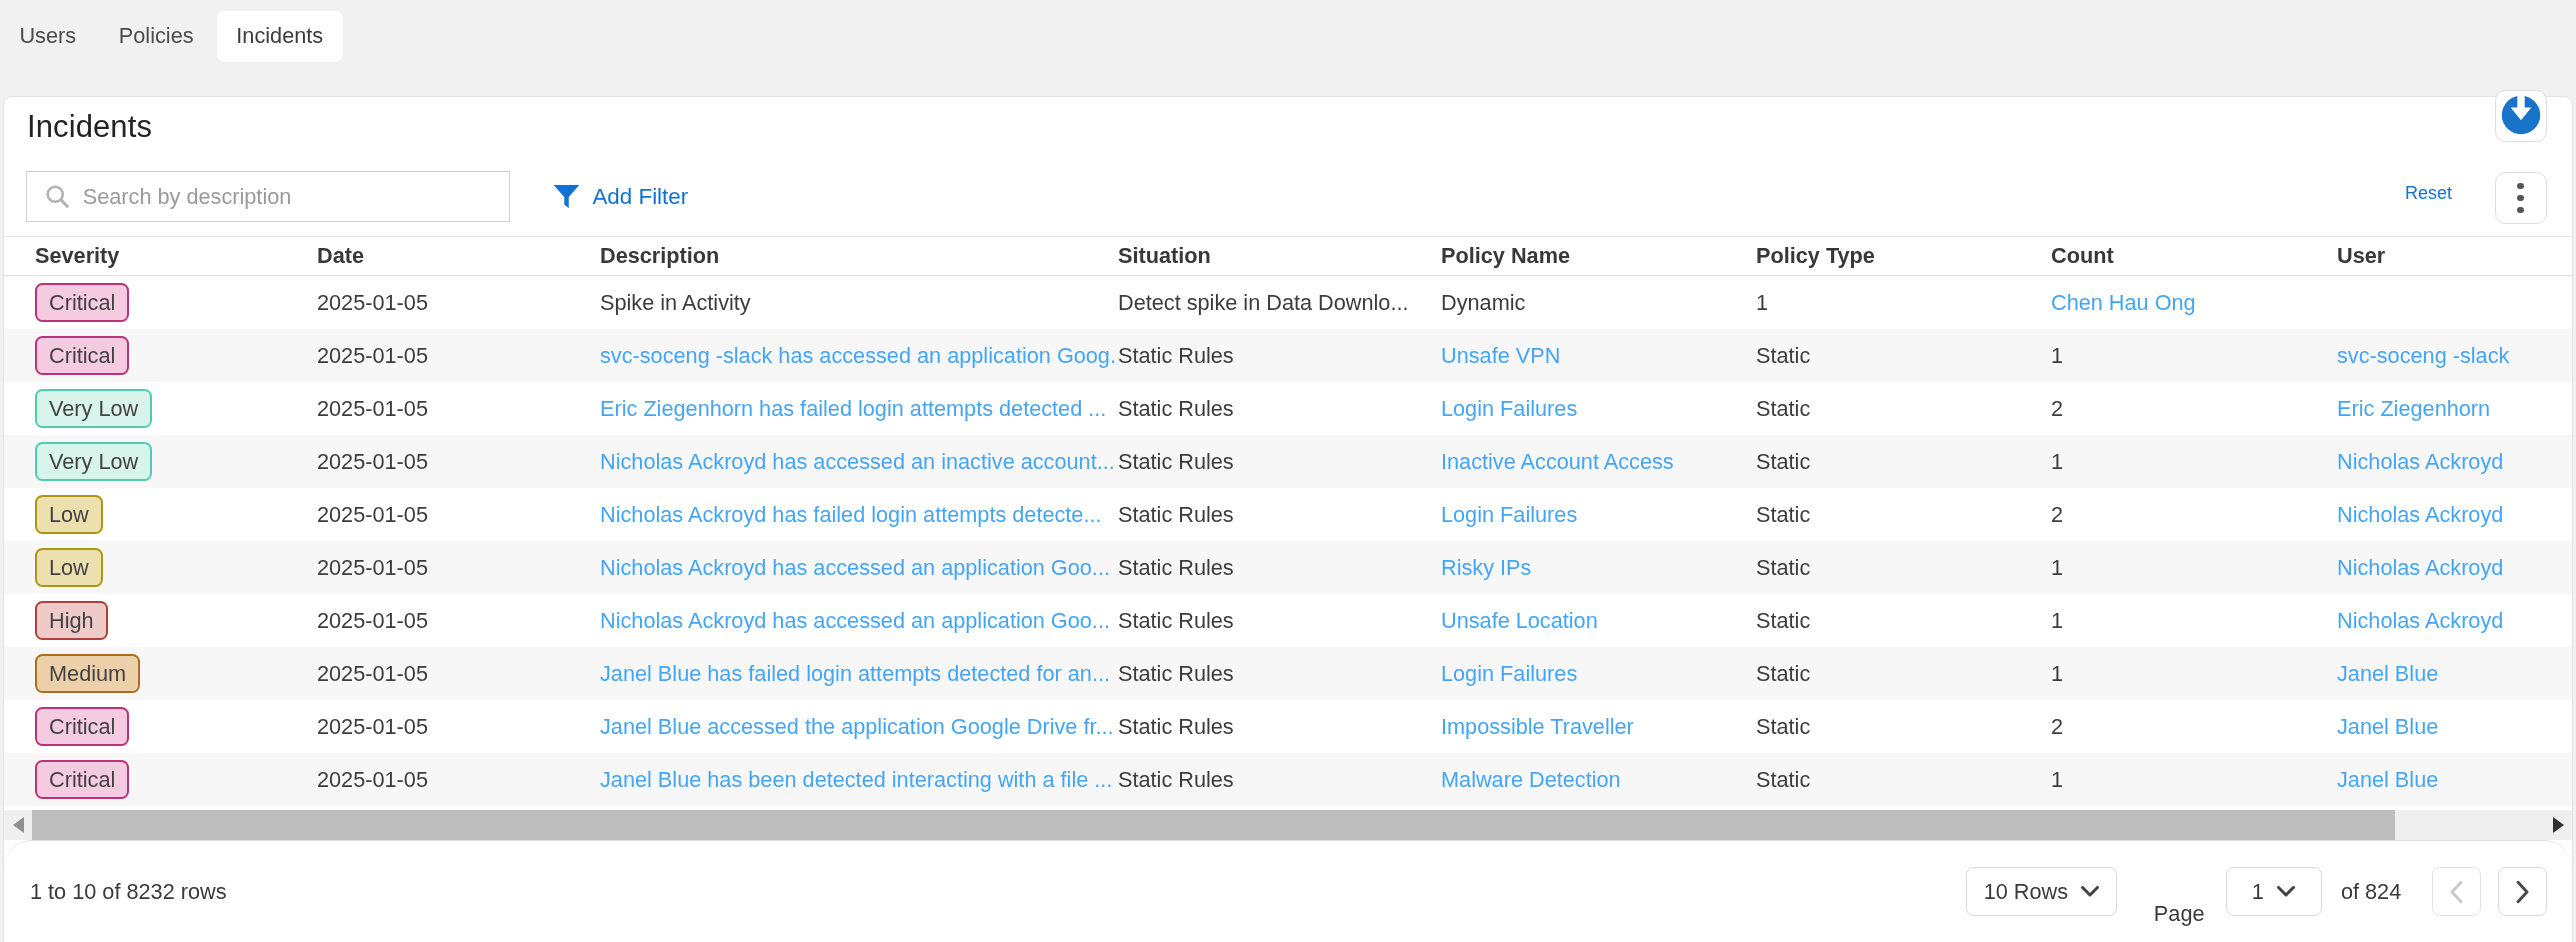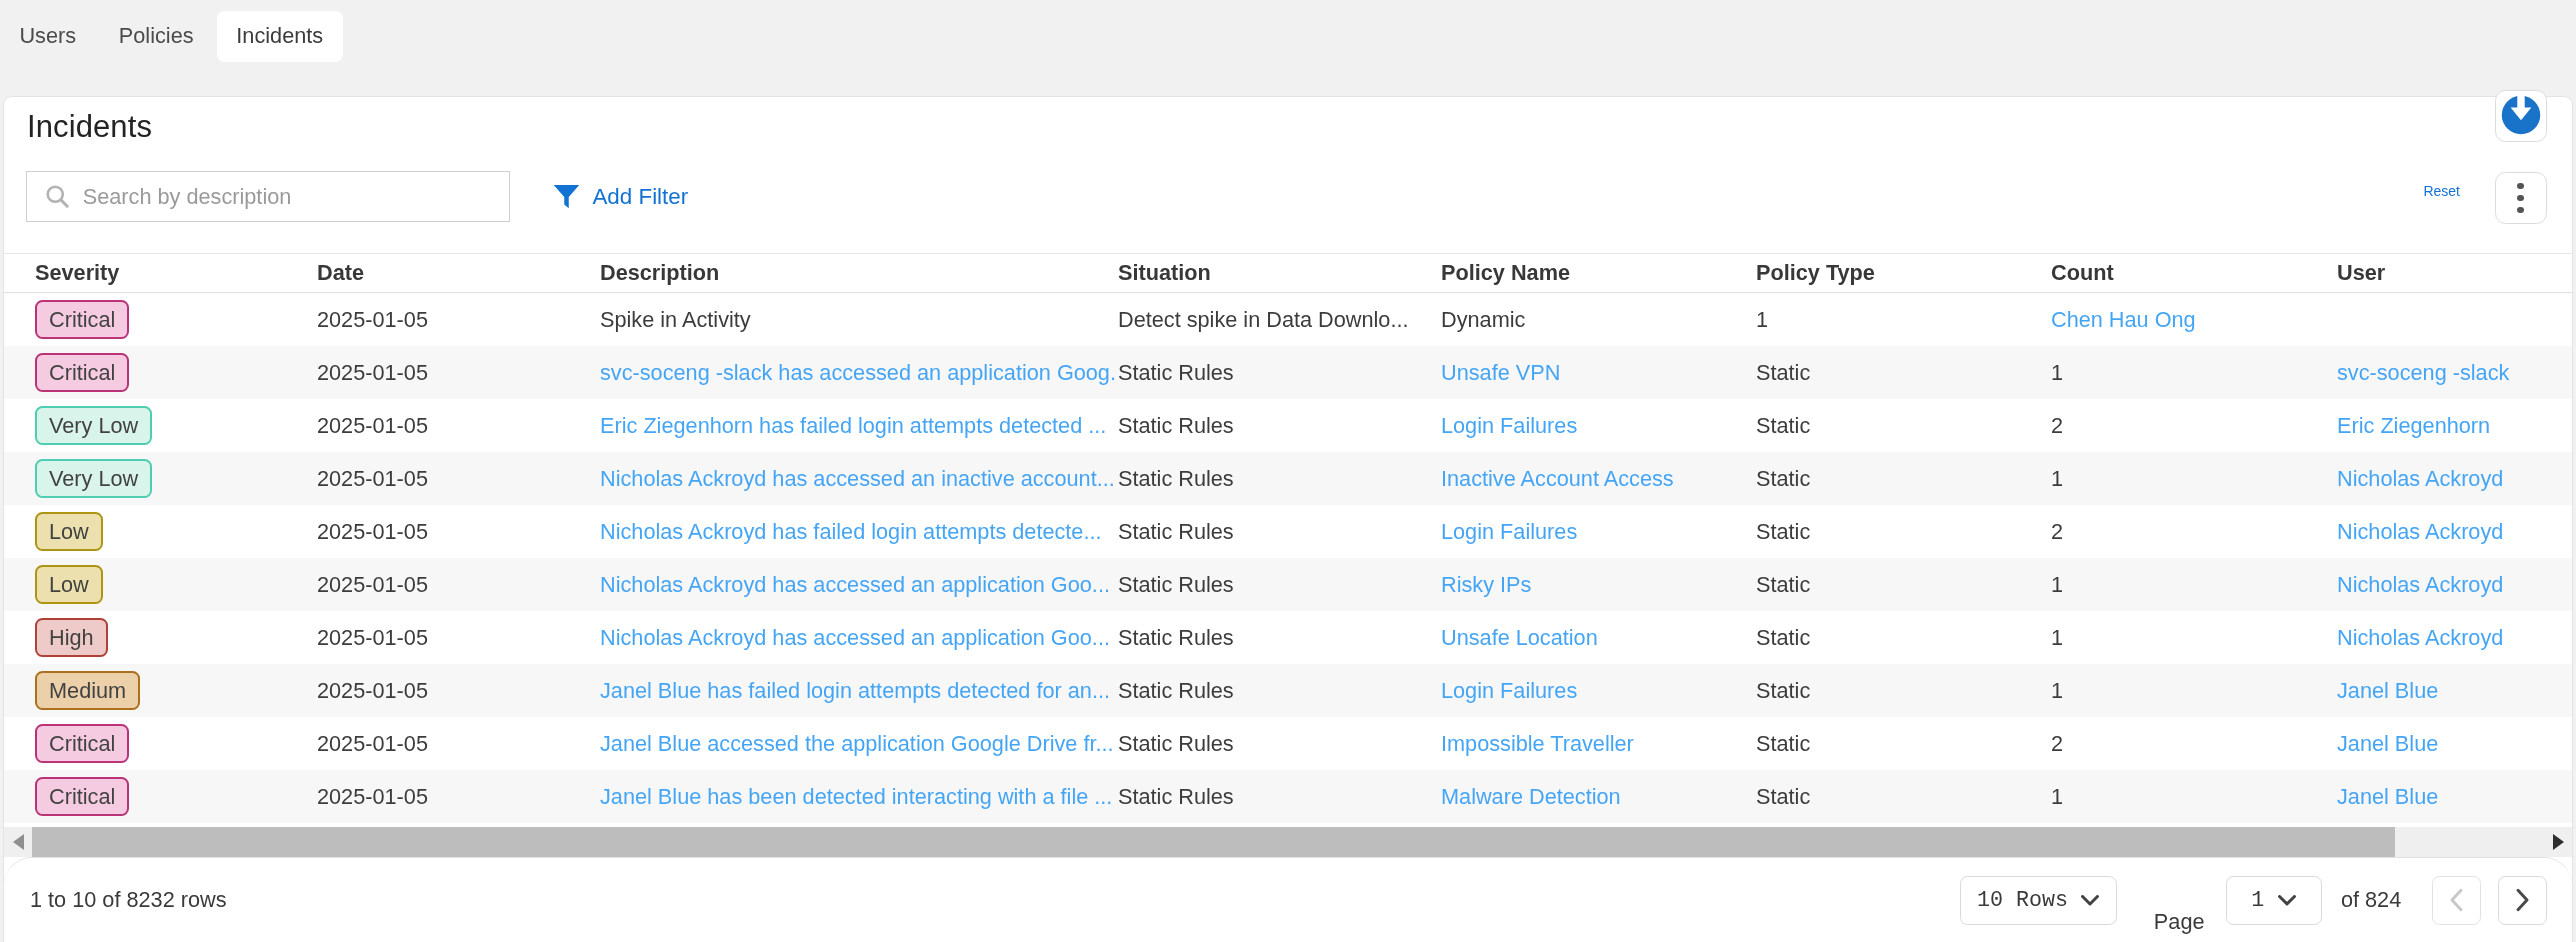--- a/index.html
+++ b/index.html
@@ -28,21 +28,21 @@
     position:absolute; right:25.4px; width:52px; height:52px;
     background:#fff; border:1.5px solid #dcdcdc; border-radius:10.5px;
     display:flex; align-items:center; justify-content:center; cursor:pointer;
   }
   .btn-download { top:-6.7px; }
   .btn-kebab { top:75px; }
   .kebab-dots { display:flex; flex-direction:column; gap:5.2px; }
   .kebab-dots i { width:6.7px; height:6.7px; border-radius:50%; background:#555; }
 
   .reset-link {
-    position:absolute; top:86px; right:112px; font-size:14px;
+    position:absolute; top:86px; right:120px; font-size:18px;
     color:var(--action-blue); cursor:pointer;
   }
 
   
   .toolbar { height:51px; margin:0 27px 0 22.4px; display:flex; align-items:center; }
   .search-box {
     width:484px; height:51px; border:1.5px solid #cfcfcf; border-radius:0;
     display:flex; align-items:center; background:#fff;
   }
   .search-box svg { margin:0 12px 0 16.4px; flex:none; }
@@ -50,21 +50,21 @@
     border:none; outline:none; flex:1; font-size:21.7px;
     font-family:inherit; color:#3c3c3c; background:transparent;
   }
   .search-box input::placeholder { color:#9a9a9a; }
   .add-filter { display:flex; align-items:center; gap:12px; margin-left:43px; cursor:pointer; }
   .add-filter span { font-size:22.4px; color:var(--action-blue); }
 
   
   .grid-cols { display:grid; grid-template-columns:313px 283px 518px 323px 315px 295px 286px 1fr; }
   .thead {
-    margin-top:31px; height:40px; align-items:center;
+    margin-top:14px; height:40px; align-items:center;
     border-top:1.5px solid #e6e6e6; border-bottom:1.5px solid #dedede;
     font-weight:700; font-size:21.7px; color:#383838;
   }
   .cell { padding-right:15px; white-space:nowrap; overflow:hidden; }
   .c-sev { padding-left:31px; }
   .trow { height:53px; align-items:center; font-size:21.7px; color:#3c3c3c; background:#ffffff; }
   .trow.alt { background:#f7f7f7; }
 
   .badge {
     display:inline-block; font-size:21.7px; color:#424242;
@@ -87,21 +87,21 @@
 
   
   .tfoot {
     flex:1; border-top:1.5px solid #e2e2e2; background:#fff;
     display:flex; align-items:center; padding:0 25.4px 0 26px; font-size:21.7px; color:#3a3a3a;border-radius:28px;
   }
   .range-summary { flex:none; }
   .pager { margin-left:auto; display:flex; align-items:center; }
   .select {
     height:49px; border:1.5px solid #d9d9d9; border-radius:7.5px; background:#fff;
-    display:flex; align-items:center; gap:13.4px; padding:0 16.4px; cursor:pointer; color:#3a3a3a;font-family:Liberation Mono, monospace;
+    display:flex; align-items:center; gap:13.4px; padding:0 16.4px; cursor:pointer; color:#3a3a3a;
   }
   .select-rows { min-width:129px; justify-content:center; }
   .select-page { min-width:96px; justify-content:center; margin:0 0 0 21px; }
   .pg-label { margin-left:37px;margin-top:44px; }
   .pg-total { margin-left:19.4px; }
   .pager-btn {
     width:49px; height:49px; border:1.5px solid #e2e2e2; border-radius:7.5px; background:#fff;
     display:flex; align-items:center; justify-content:center; cursor:pointer;
   }
   .pager-btn.prev { margin-left:31px; }

